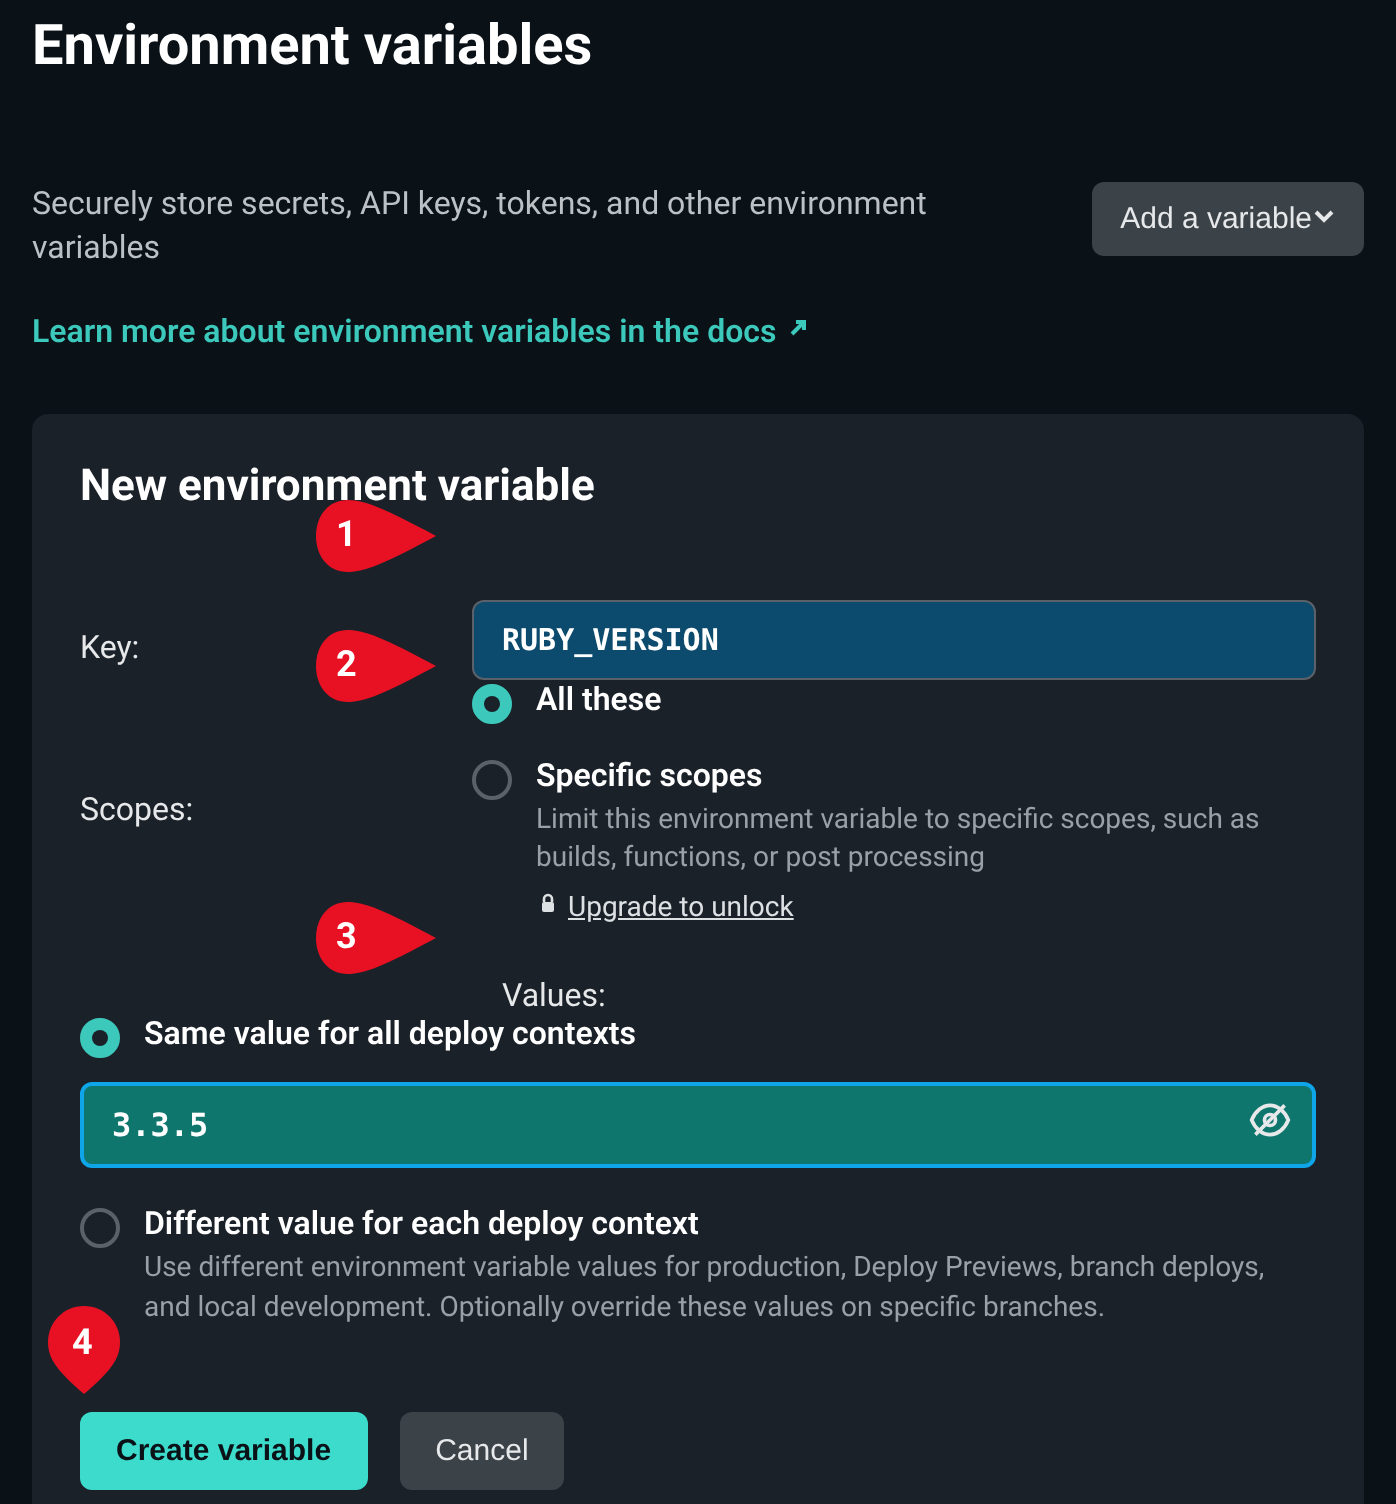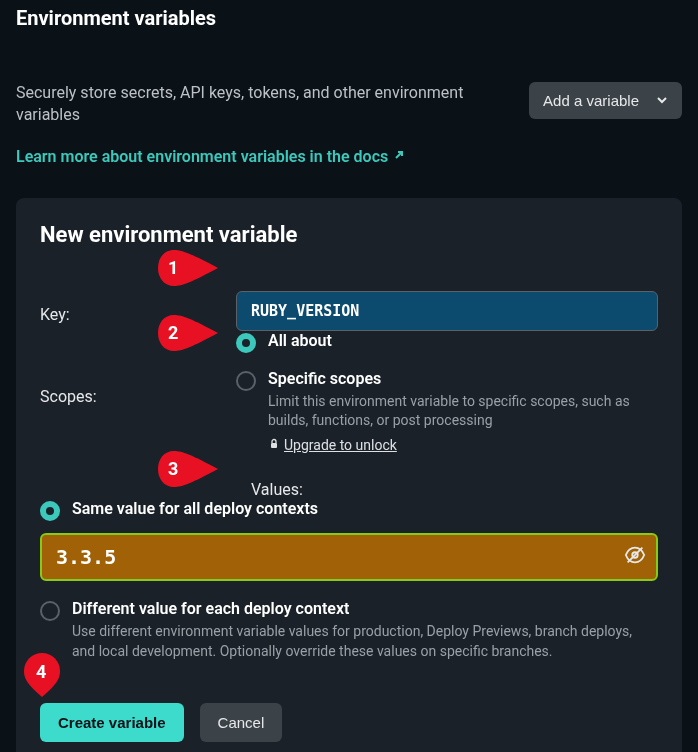--- a/index.html
+++ b/index.html
@@ -13,21 +13,21 @@
       font-family: -apple-system, BlinkMacSystemFont, "Segoe UI", Roboto, sans-serif;
       width: 698px;
       height: 752px;
       overflow: hidden;
       position: relative;
     }
     .page-header {
       padding: 6px 16px 0 16px;
     }
     .page-title {
-      font-size: 20px;
+      font-size: 28px;
       font-weight: 700;
       color: #ffffff;
       margin-bottom: 52px;
     }
     .header-row {
       display: flex;
       justify-content: space-between;
       align-items: flex-start;
       gap: 20px;
     }
@@ -39,21 +39,21 @@
     }
     .add-button {
       background: #3b4248;
       color: #e6e8ea;
       border: none;
       border-radius: 6px;
       padding: 10px 14px;
       font-size: 15px;
       display: flex;
       align-items: center;
-      gap: 17px;
+      gap: 0;
       cursor: pointer;
       white-space: nowrap;
     }
     .docs-link {
       color: #3cc9bc;
       font-size: 16px;
       font-weight: 600;
       margin-top: 20px;
       cursor: pointer;
       display: inline-flex;
@@ -149,27 +149,27 @@
       margin-top: 6px;
       cursor: pointer;
     }
     .value-input-wrap {
       position: relative;
       margin-top: 12px;
       margin-bottom: 18px;
     }
     .value-input {
       width: 100%;
-      background: #a16207;
-      border: 2px solid #84cc16;
+      background: #0f766e;
+      border: 2px solid #0ea5e9;
       border-radius: 6px;
       padding: 10px 44px 10px 14px;
       color: #ffffff;
       font-family: "Consolas", "Monaco", monospace;
-      font-size: 20px;
+      font-size: 16px;
       font-weight: 700;
     }
     .eye-icon {
       position: absolute;
       right: 12px;
       top: 50%;
       transform: translateY(-50%);
       cursor: pointer;
     }
     .button-row {
@@ -252,21 +252,21 @@
       <input class="text-input" value="RUBY_VERSION" style="">
     </div>
   </div>
 
   <div class="form-row">
     <div class="form-label">Scopes:</div>
     <div class="form-content">
       <div class="radio-option">
         <div class="radio-circle selected"></div>
         <div>
-          <div class="radio-label-main">All about</div>
+          <div class="radio-label-main">All these</div>
         </div>
       </div>
       <div class="radio-option" style="margin-bottom:0;">
         <div class="radio-circle"></div>
         <div>
           <div class="radio-label-main">Specific scopes</div>
           <div class="radio-label-sub">Limit this environment variable to specific scopes, such as builds, functions, or post processing</div>
           <div class="upgrade-link">
             <span>
               <svg width="12" height="12" viewBox="0 0 12 12">

